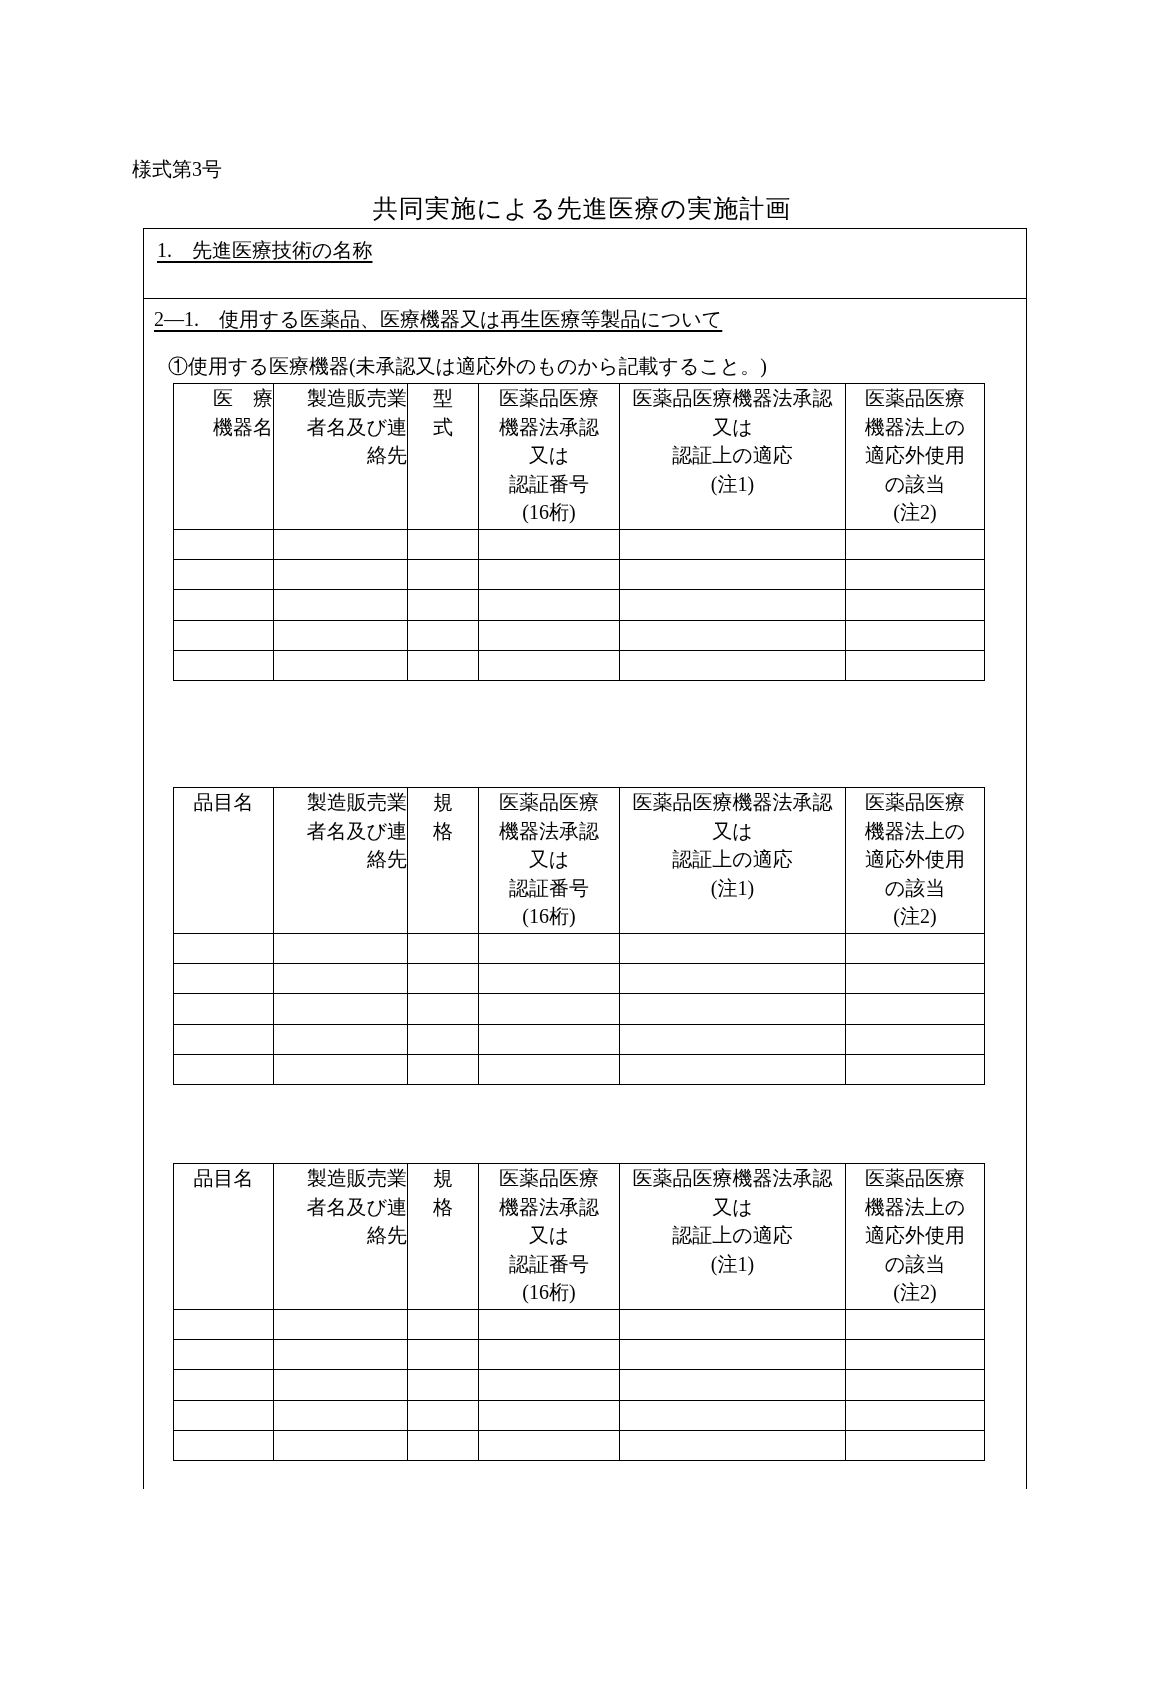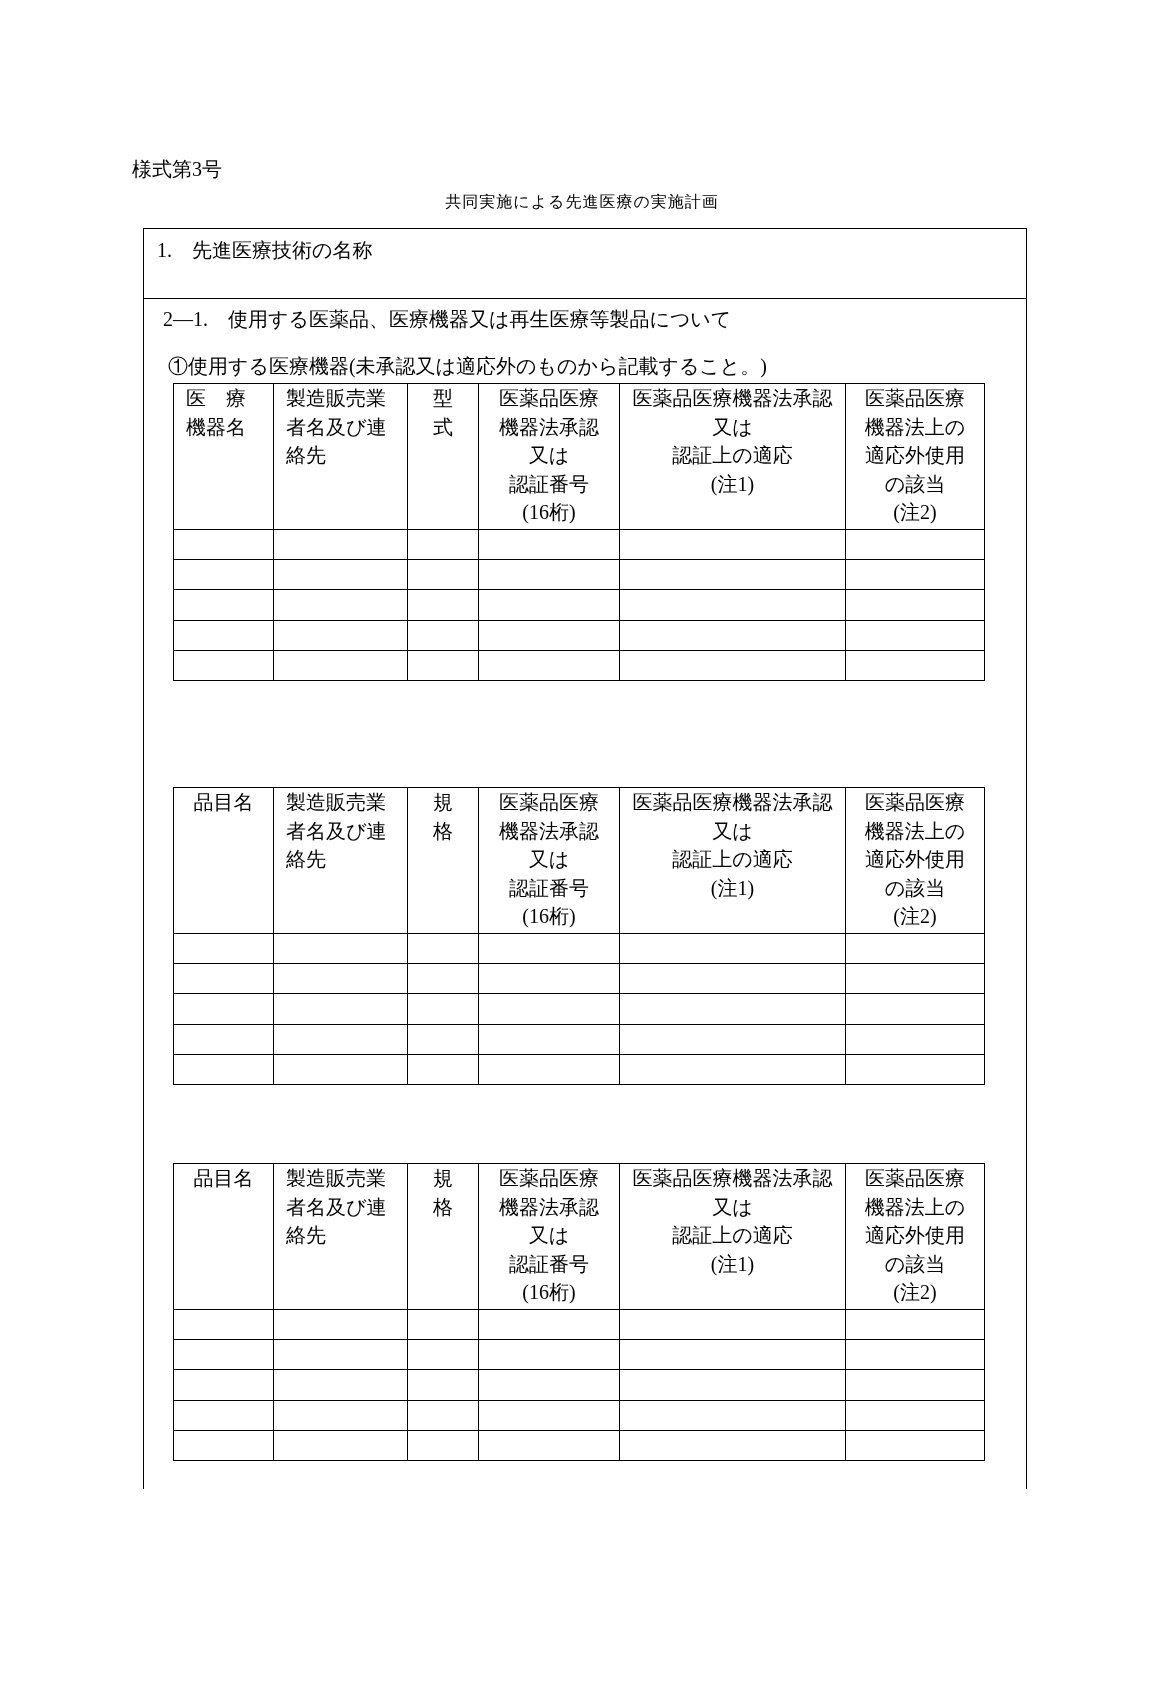--- a/index.html
+++ b/index.html
@@ -1,44 +1,44 @@
 <!DOCTYPE html>
 <html><head>
 <meta charset="utf-8">
 <style>
   html,body{margin:0;padding:0;background:#fff;}
   .page{
     position:relative;width:1164px;height:1694px;background:#ffffff;
     font-family:"Liberation Serif","DejaVu Serif",serif;color:#000;overflow:hidden;
   }
   .form-label{position:absolute;left:132px;top:156px;font-size:20px;white-space:nowrap;}
-  .doc-title{position:absolute;left:0;top:192px;width:100%;text-align:center;font-size:16px;letter-spacing:1px;white-space:nowrap;}
+  .doc-title{position:absolute;left:0;top:192px;width:100%;text-align:center;font-size:25px;letter-spacing:1px;white-space:nowrap;}
   .outer-box{
     position:absolute;left:143px;top:228px;width:884px;height:1261px;
     box-sizing:border-box;border:1px solid #000;border-bottom:none;
   }
-  .u{text-underline-offset:4px;}
+  .u{text-decoration:underline;text-underline-offset:4px;}
   .s1-heading{position:absolute;left:13px;top:8px;font-size:20px;white-space:nowrap;}
   .divider{position:absolute;left:0;right:0;top:69px;height:0;border-top:1px solid #000;}
-  .s21-heading{position:absolute;left:19px;top:77px;font-size:20px;white-space:nowrap;}
+  .s21-heading{position:absolute;left:10px;top:77px;font-size:20px;white-space:nowrap;}
   .caption{position:absolute;left:24px;font-size:20px;white-space:nowrap;}
   .cap1{top:124px;}
   .cap2a{top:505px;}
   .cap2b{top:533px;}
   .cap3{top:910px;}
   .form-table{
     position:absolute;left:29px;border-collapse:collapse;table-layout:fixed;
     width:811px;font-size:20px;background:transparent;
   }
   .t1{top:154px;}
   .t2{top:558px;}
   .t3{top:934px;}
   .form-table th,.form-table td{border:1px solid #000;padding:0;vertical-align:top;font-weight:normal;}
   .form-table th{text-align:center;line-height:28.5px;white-space:pre-line;}
-  .form-table th.al{text-align:left;padding-left:12px;}
+  .form-table th.al{text-align:right;padding-left:12px;}
   .form-table tr.header-row{height:146px;}
   .form-table tbody tr{height:30.2px;}
   .c1{width:100px;}
   .c2{width:134px;}
   .c3{width:71px;}
   .c4{width:141px;}
   .c5{width:226px;}
   .c6{width:139px;}
 </style>
 </head>

